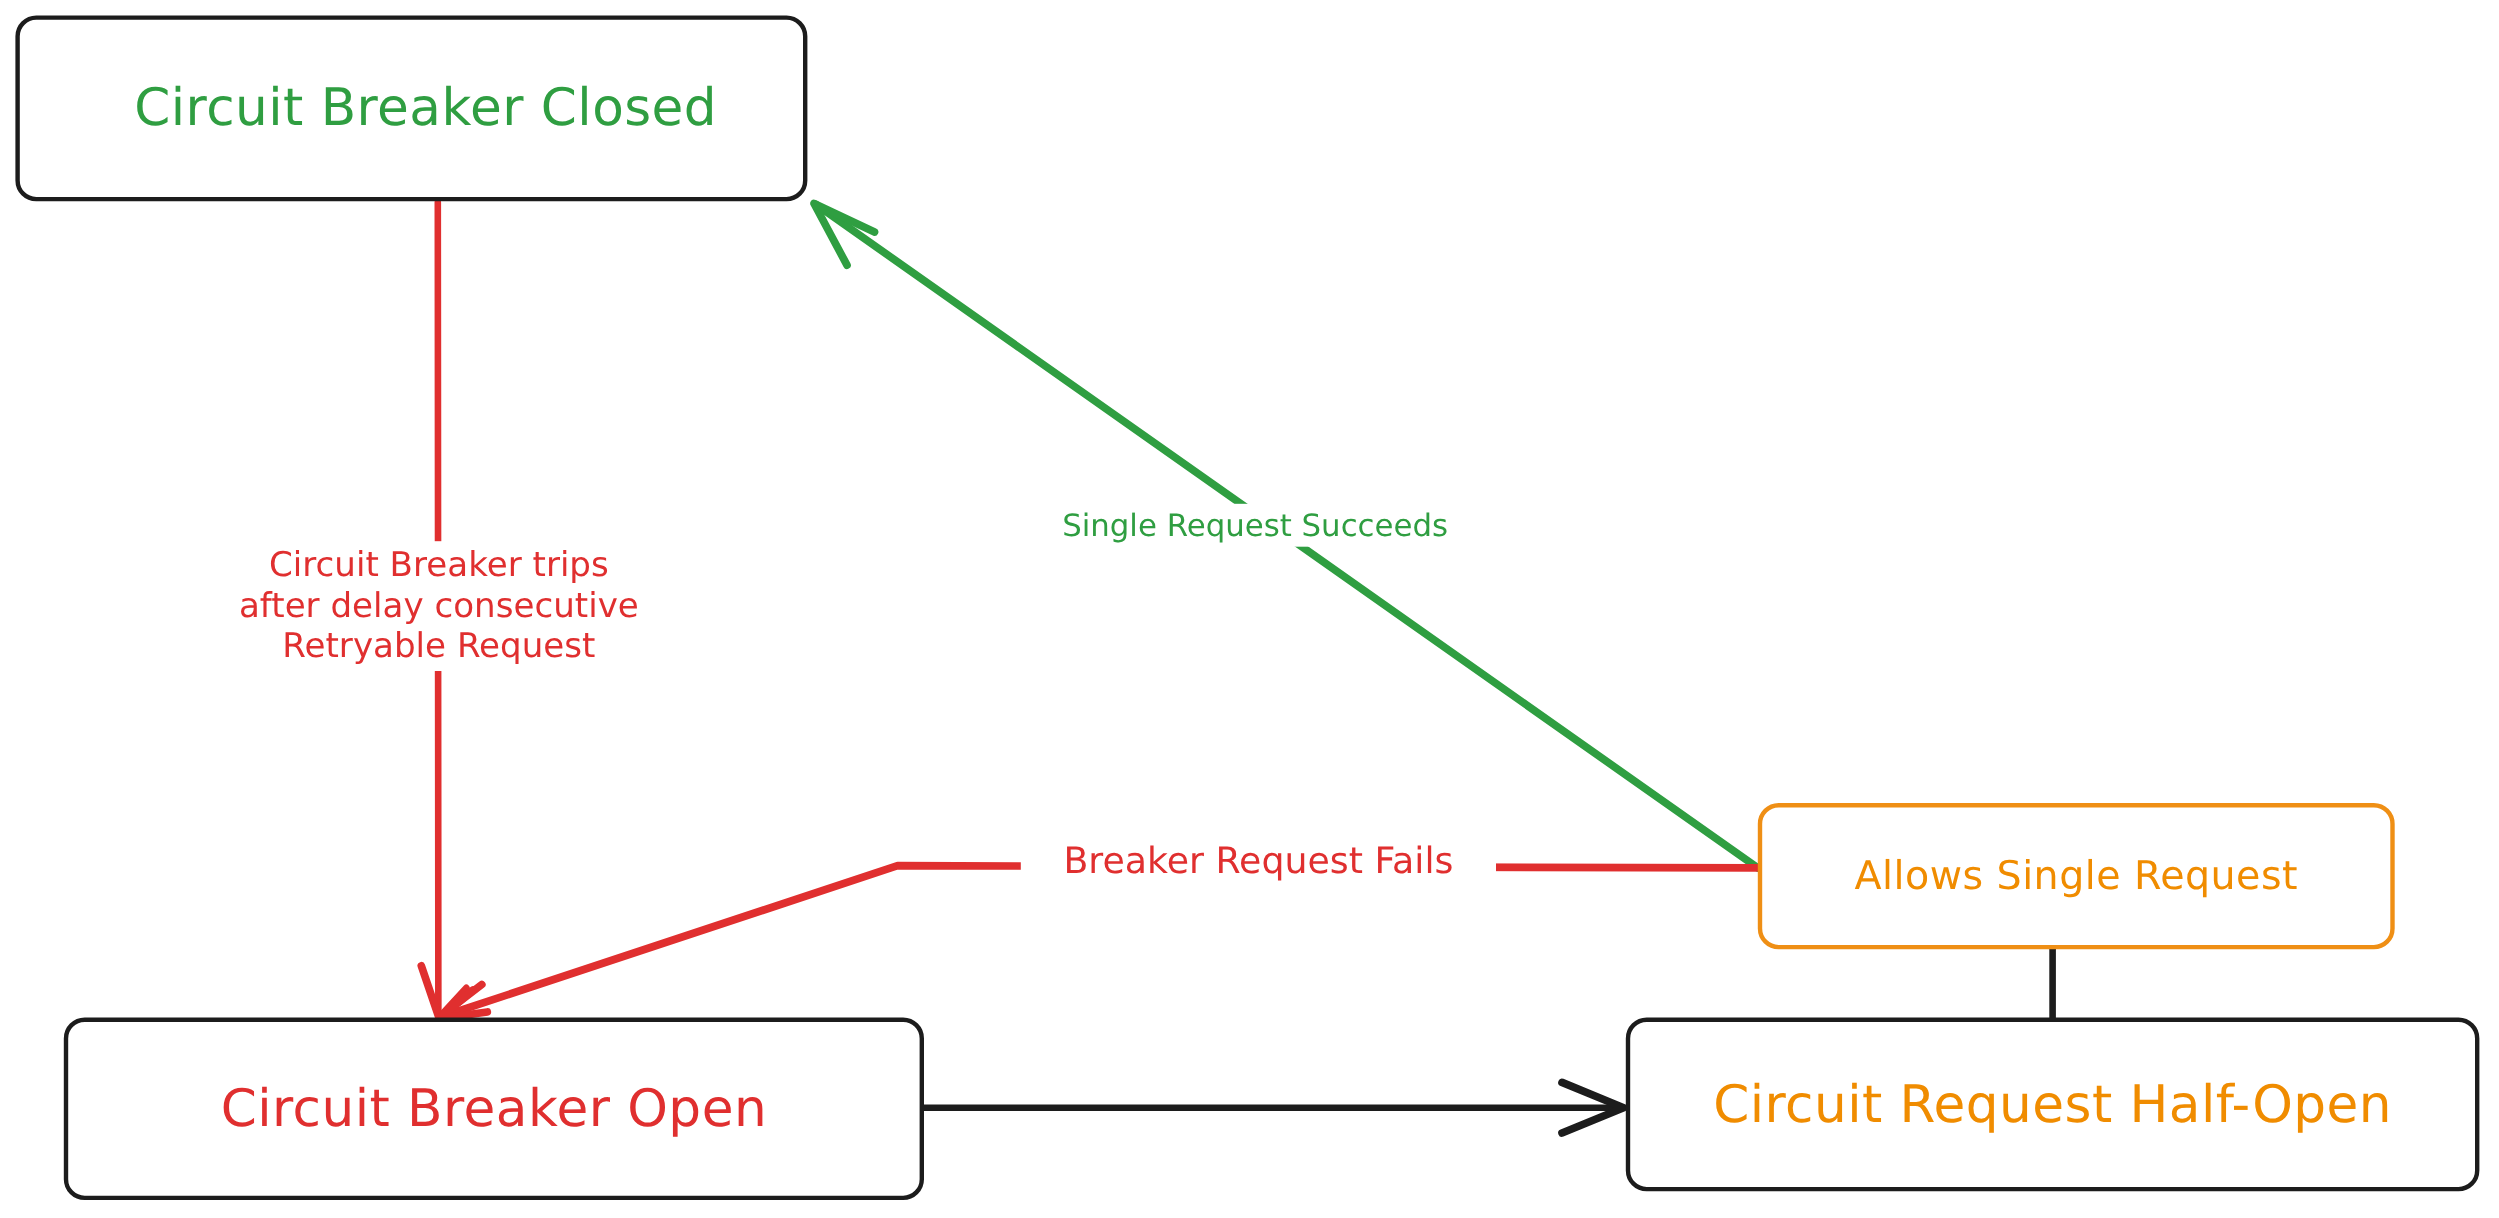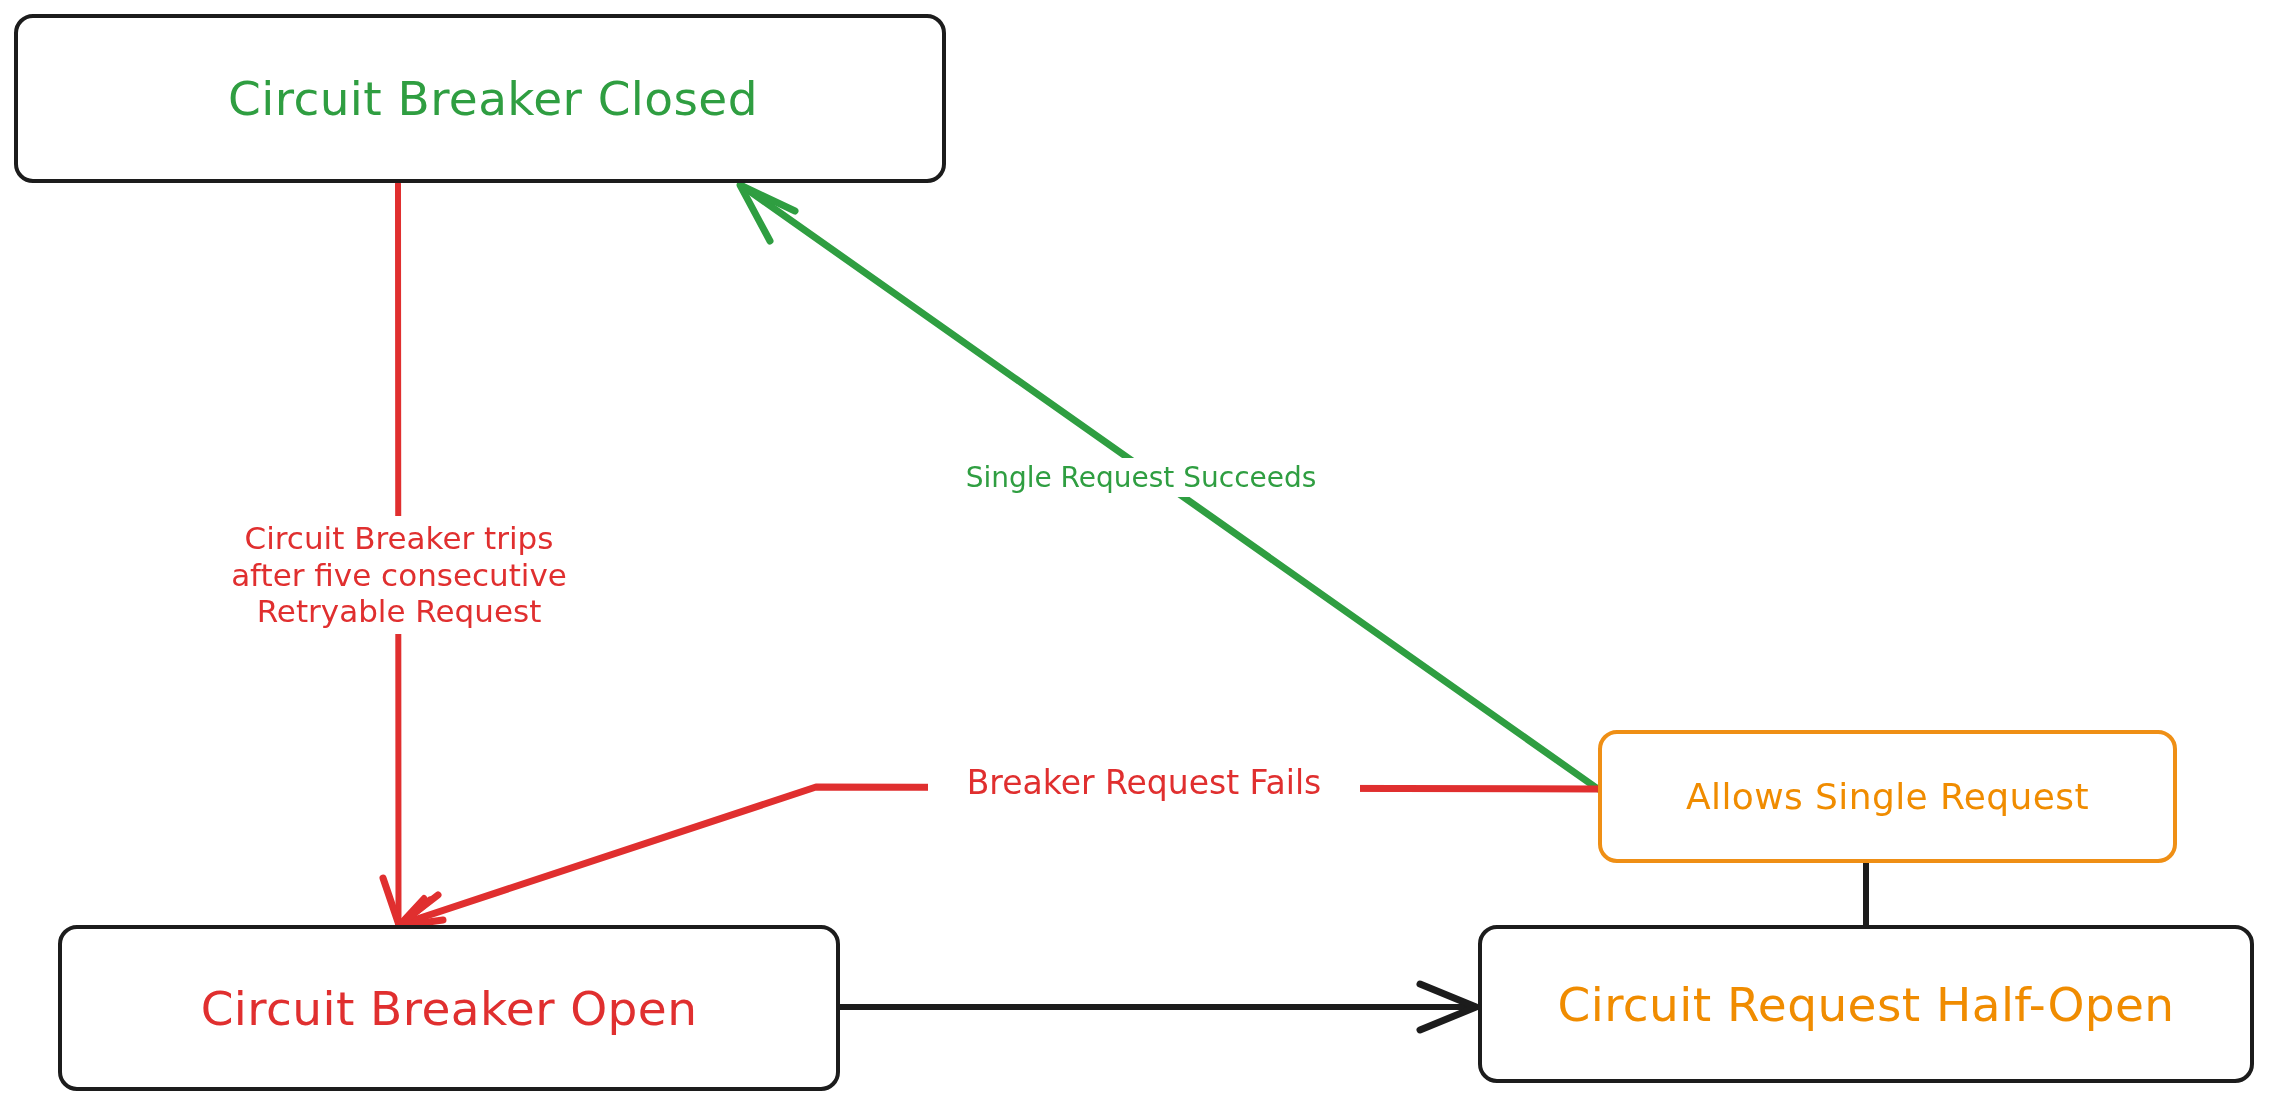--- a/index.html
+++ b/index.html
@@ -44,21 +44,21 @@
   .node-label {
     font-family: "DejaVu Sans", sans-serif;
     font-weight: 400;
     letter-spacing: 0.4px;
     white-space: nowrap;
   }
   .lbl-green  { color: #2f9e41; }
   .lbl-red    { color: #e02f2f; }
   .lbl-orange { color: #f08c00; }
 
-  #node-closed    { left: 14px;   top: 14px;   width: 932px;  height: 169px; padding-left: 26px; }
+  #node-closed    { left: 14px;   top: 14px;   width: 720px;  height: 169px; padding-left: 26px; }
   #node-open      { left: 14px;   top: 925px;  width: 782px;  height: 166px; margin-left: 44px; }
   #node-allows    { left: 1598px; top: 730px;  width: 579px;  height: 133px; }
   #node-halfopen  { left: 1478px; top: 925px;  width: 776px;  height: 158px; }
 
   #node-closed   .node-label { font-size: 47px; }
   #node-open     .node-label { font-size: 47px; }
   #node-halfopen .node-label { font-size: 47px; }
   #node-allows   .node-label { font-size: 36px; }
 
   .edge-label {
@@ -66,21 +66,21 @@
     font-family: "DejaVu Sans", sans-serif;
     text-align: center;
     white-space: nowrap;
     background: #ffffff;
     line-height: 1.18;
     pointer-events: none;
   }
   .edge-label span { display: block; }
 
   #label-trips {
-    left: 154px; top: 516px; width: 490px;
+    left: 154px; top: 492px; width: 490px;
     font-size: 31px; color: #e02f2f;
     padding: 4px 0;
   }
   #label-succeeds {
     left: 880px; top: 458px; width: 510px;
     font-size: 28px; color: #2f9e41;
     padding: 3px 6px;
   }
   #label-fails {
     left: 928px; top: 762px; width: 420px;
@@ -137,21 +137,21 @@
   <div class="node node-aux" id="node-allows">
     <span class="node-label lbl-orange">Allows Single Request</span>
   </div>
 
   <div class="node node-state" id="node-halfopen">
     <span class="node-label lbl-orange">Circuit Request Half-Open</span>
   </div>
 
   <div class="edge-label" id="label-trips">
     <span>Circuit Breaker trips</span>
-    <span>after five consecutive</span>
+    <span>after delay consecutive</span>
     <span>Retryable Request</span>
   </div>
 
   <div class="edge-label" id="label-succeeds">
     <span>Single Request Succeeds</span>
   </div>
 
   <div class="edge-label" id="label-fails">
     <span>Breaker Request Fails</span>
   </div>

